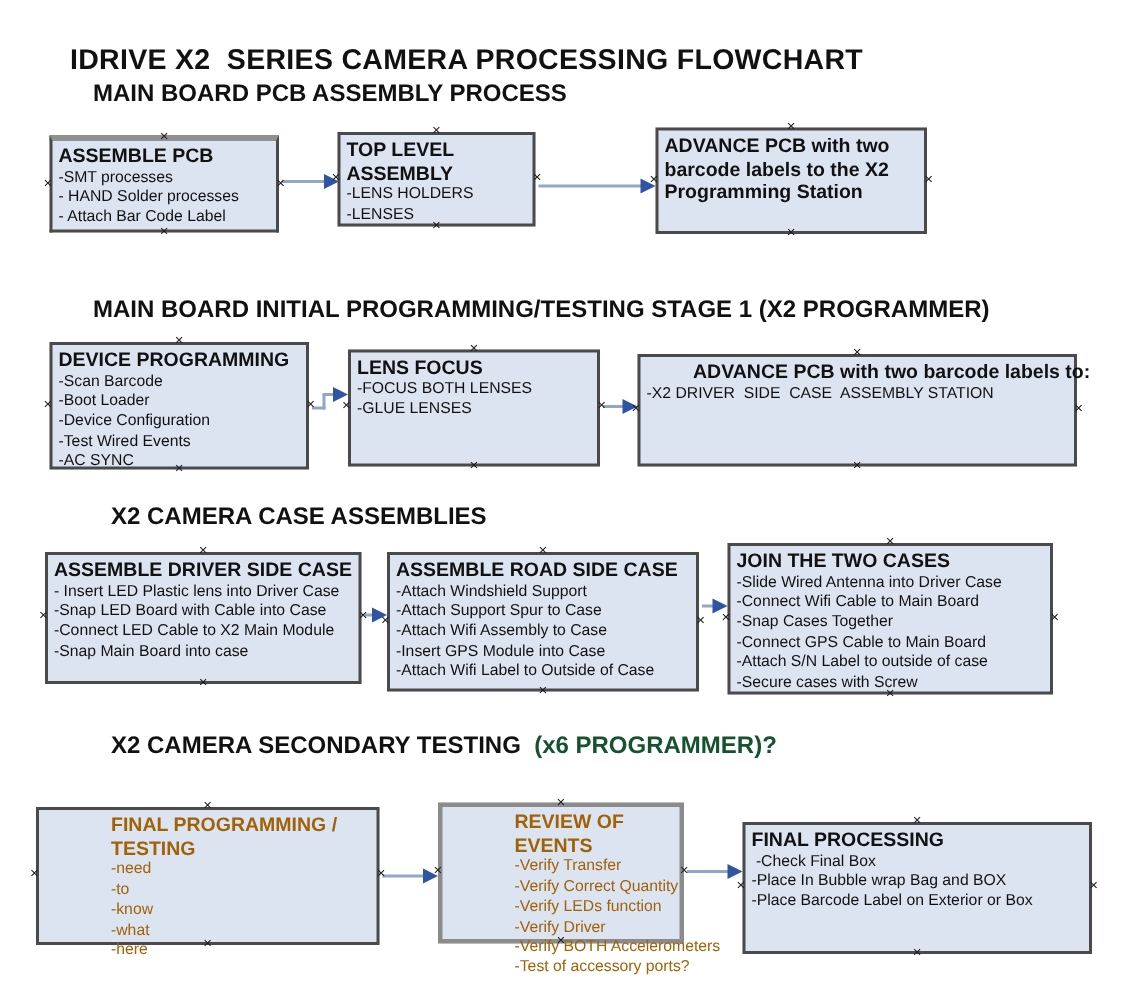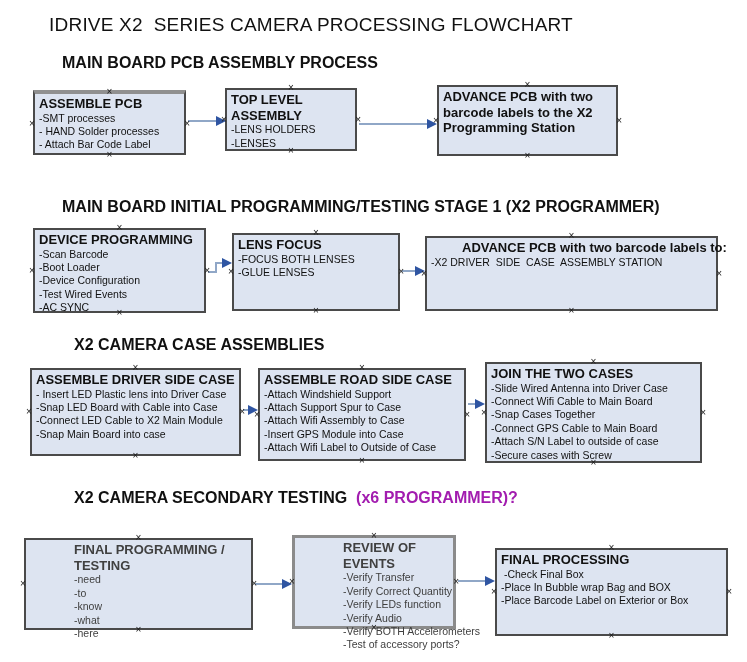--- a/index.html
+++ b/index.html
@@ -1,37 +1,37 @@
 <!DOCTYPE html>
 <html><head>
 <meta charset="utf-8">
 <style>
   html,body{margin:0;padding:0;background:#ffffff;}
   #canvas{
     position:relative;width:747px;height:662px;background:#ffffff;overflow:hidden;
     font-family:"Liberation Sans", sans-serif;color:#111;
   }
   .page-title{
-    position:absolute;top:14px;left:0;width:622px;text-align:center;
-    font-size:19px;font-weight:normal;letter-spacing:.2px;white-space:pre;color:#111;
+    position:absolute;top:30px;left:0;width:622px;text-align:center;
+    font-size:19px;font-weight:bold;letter-spacing:.2px;white-space:pre;color:#111;
   }
   .section-heading{position:absolute;font-size:16px;font-weight:bold;white-space:pre;margin-left:41px;}
-  .section-heading .accent{color:#a21caf;}
+  .section-heading .accent{color:#14532d;}
   .h0{left:21px;top:54px;}
   .h1{left:21px;top:198px;}
   .h2{left:33px;top:336px;}
   .h3{left:33px;top:489px;}
 
   .box{
     position:absolute;background:#dde4f1;border:2px solid #4a4a4a;
     box-sizing:border-box;padding:2px 4px;overflow:visible;
   }
   .box-title{font-size:13px;font-weight:bold;line-height:1.2;white-space:pre-wrap;}
   .box-item{font-size:10.5px;line-height:1.28;white-space:pre;}
-  .redbox .box-title,.redbox .box-item{color:#404040;padding-left:44px;}
+  .redbox .box-title,.redbox .box-item{color:#a16207;padding-left:44px;}
 
   .s0b0{left:33px;top:90px;width:153px;height:65px;border-top:4px solid #909090;}
   .s0b1{left:225px;top:88px;width:132px;height:63px;}
   .s0b2{left:437px;top:85px;width:181px;height:71px;}
   .s1b0{left:33px;top:228px;width:173px;height:85px;}
   .s1b1{left:232px;top:233px;width:168px;height:78px;}
   .s1b2{left:425px;top:236px;width:293px;height:75px;}
   .s1b2 .box-title{white-space:nowrap;margin-left:31px;}
   .s2b0{left:30px;top:368px;width:211px;height:88px;}
   .s2b1{left:258px;top:368px;width:208px;height:93px;}
@@ -195,21 +195,21 @@
       <span class="xmark xm-top">×</span>
       <span class="xmark xm-bottom">×</span>
       <span class="xmark xm-left">×</span>
       <span class="xmark xm-right">×</span>
     </div>
     <div class="box s3b1 redbox">
       <div class="box-title">REVIEW OF EVENTS</div>
       <div class="box-item">-Verify Transfer</div>
       <div class="box-item">-Verify Correct Quantity</div>
       <div class="box-item">-Verify LEDs function</div>
-      <div class="box-item">-Verify Audio</div>
+      <div class="box-item">-Verify Driver</div>
       <div class="box-item">-Verify BOTH Accelerometers</div>
       <div class="box-item">-Test of accessory ports?</div>
       <span class="xmark xm-top">×</span>
       <span class="xmark xm-bottom">×</span>
       <span class="xmark xm-left">×</span>
       <span class="xmark xm-right">×</span>
     </div>
     <div class="box s3b2">
       <div class="box-title">FINAL PROCESSING</div>
       <div class="box-item"> -Check Final Box</div>

